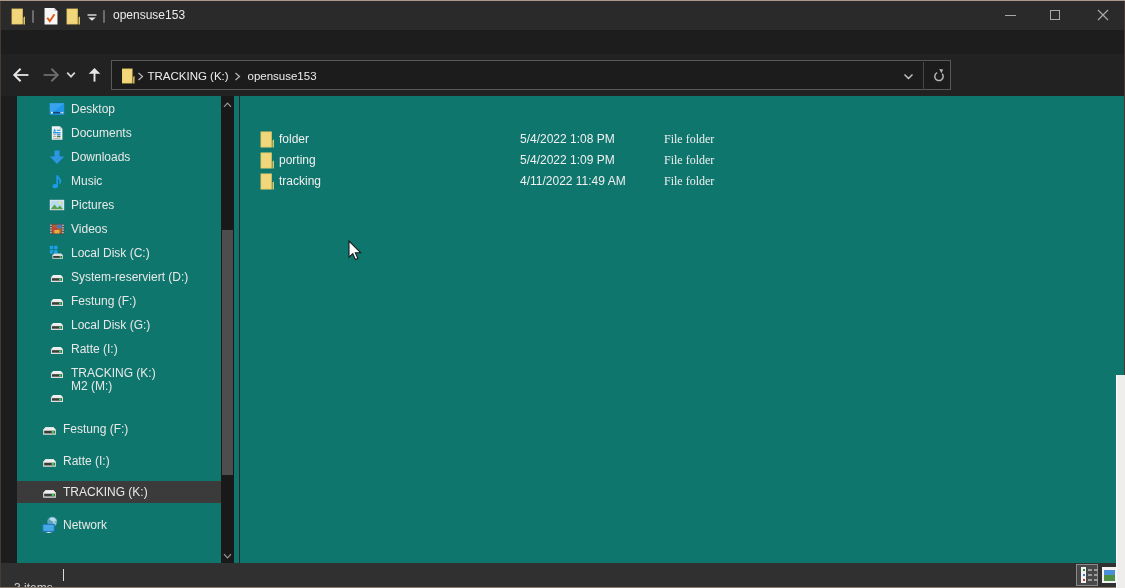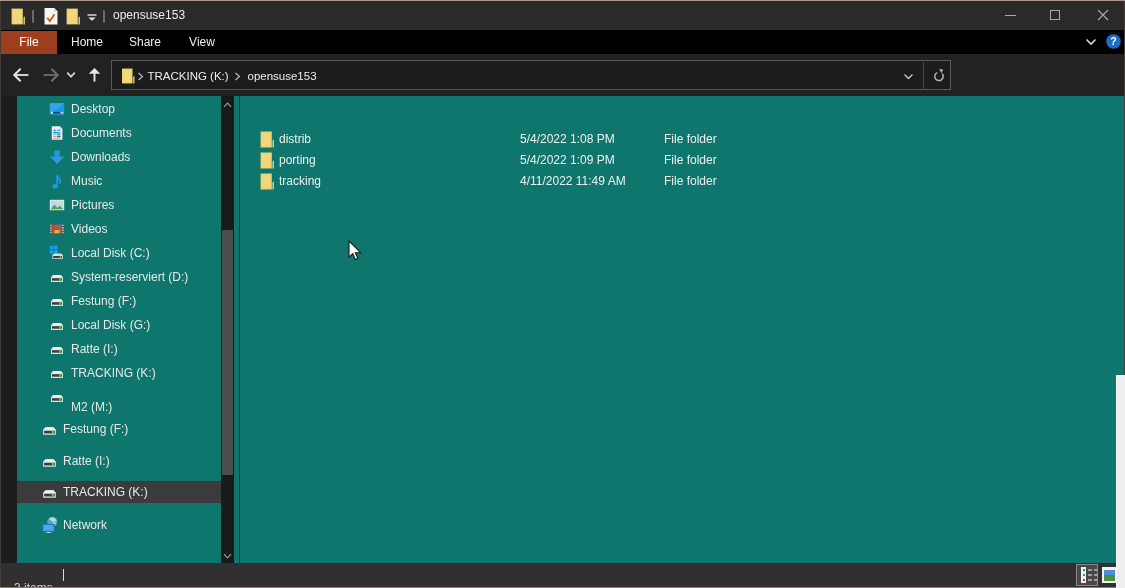--- a/index.html
+++ b/index.html
@@ -22,21 +22,21 @@
 #content { left:1px; top:96px; width:1123px; height:467px; background:#0f766e;margin-left:16px; }
 .sideitem { position:absolute; color:#e8e8e8; font-size:12px; white-space:nowrap; }
 #statusbar { left:1px; top:563px; width:1123px; height:24px; background:#313030; }
 #whitebar { left:1116px; top:375px; width:9px; height:213px; background:#f0eeec; border-left:1px solid #fcfcfc; }
 .crumb { position:absolute; color:#ededed; font-size:12px; line-height:30px; white-space:nowrap; }
 .hcol { position:absolute; color:#d6d6d6; font-size:12px; line-height:26px; white-space:nowrap; }
 .hsep { position:absolute; width:1px; height:23px; top:2px; background:#5e5e5e; }
 .row { position:absolute; left:0; width:880px; height:21px; }
 .rname { position:absolute; left:40px; top:0; color:#f0f0f0; font-size:12px; line-height:21px; }
 .rdate { position:absolute; left:281px; top:0; color:#f0f0f0; font-size:12px; line-height:21px; }
-.rtype { position:absolute; left:425px; top:0; color:#f0f0f0; font-size:12px; line-height:21px; }
+.rtype { position:absolute; left:425px; top:0; color:#f0f0f0; font-size:12px; line-height:21px;font-family:Liberation Serif, serif; }
 .icon { position:absolute; }
 </style>
 </head>
 <body>
 <svg width="0" height="0" style="position:absolute">
 <defs>
 <g id="folder16">
   <path d="M0.6 0.6 h11.2 v15.8 h-11.2 z" fill="#efd26c"></path>
   <path d="M1.7 1.9 h9 v13.2 h-9 z" fill="#f2d67c"></path>
   <path d="M12.5 9.6 l1.4 -1.4 v8.2 h-1.4 z" fill="#efd26c"></path>
@@ -140,33 +140,20 @@
     </svg>
     <div class="abs" style="left:102px;top:9px;width:2px;height:13px;background:#6b6b6b;border-radius:1px"></div>
     <div class="abs" style="left:112px;top:0;height:29px;line-height:29px;color:#ebebeb;font-size:12px">opensuse153</div>
     <div class="abs" style="left:1004px;top:14px;width:11px;height:1px;background:#a8a8a8"></div>
     <div class="abs" style="left:1049px;top:9px;width:10px;height:10px;border:1px solid #a8a8a8"></div>
     <svg class="icon" style="left:1096px;top:8px" width="12" height="12" viewBox="0 0 12 12">
       <path d="M1 1 L11 11 M11 1 L1 11" stroke="#a8a8a8" stroke-width="1.2"></path>
     </svg>
   </div>
 
-  <div class="abs" id="ribbonrow">
-    <div id="filetab">File</div>
-    <div class="rtab" style="left:64px;width:44px">Home</div>
-    <div class="rtab" style="left:122px;width:44px">Share</div>
-    <div class="rtab" style="left:180px;width:42px">View</div>
-    <svg class="icon" style="left:1084px;top:8px" width="12" height="8" viewBox="0 0 12 8">
-      <path d="M1.5 1.5 L6 6 L10.5 1.5" stroke="#d8d8d8" stroke-width="1.6" fill="none"></path>
-    </svg>
-    <svg class="icon" style="left:1105px;top:4px" width="15" height="15" viewBox="0 0 15 15">
-      <circle cx="7.5" cy="7.5" r="7.3" fill="#1b6ec2"></circle>
-      <text x="7.5" y="11.3" font-size="10.5" font-weight="bold" fill="#fff" text-anchor="middle" font-family="Liberation Sans">?</text>
-    </svg>
-  </div>
 
   <div class="abs" id="addrrow">
     <svg class="icon" style="left:10px;top:13px" width="19" height="16" viewBox="0 0 19 16">
       <path d="M17.4 8 H3.6" stroke="#e6e6e6" stroke-width="1.8"></path>
       <path d="M9.6 1.7 L3.3 8 l6.3 6.3" stroke="#e6e6e6" stroke-width="2" fill="none"></path>
     </svg>
     <svg class="icon" style="left:41px;top:13px" width="19" height="16" viewBox="0 0 19 16">
       <path d="M1.6 8 H15.4" stroke="#6e6e6e" stroke-width="1.8"></path>
       <path d="M9.4 1.7 L15.7 8 l-6.3 6.3" stroke="#6e6e6e" stroke-width="2" fill="none"></path>
     </svg>
@@ -248,21 +235,21 @@
           <use href="#drive16"></use>
         </svg>
       <div class="sideitem" style="left:54px;top:246px">Ratte (I:)</div>
       <svg class="icon" style="left:32px;top:269px" width="16" height="16" viewBox="0 0 16 16">
           <use href="#drive16"></use>
         </svg>
       <div class="sideitem" style="left:54px;top:270px">TRACKING (K:)</div>
       <svg class="icon" style="left:32px;top:293px" width="16" height="16" viewBox="0 0 16 16">
           <use href="#drive16"></use>
         </svg>
-      <div class="sideitem" style="left:54px;top:304px">M2 (M:)</div>
+      <div class="sideitem" style="left:54px;top:283px">M2 (M:)</div>
       <svg class="icon" style="left:24px;top:325px" width="17" height="17" viewBox="0 0 16 16">
           <use href="#drive16"></use>
         </svg>
       <div class="sideitem" style="left:46px;top:326px">Festung (F:)</div>
       <svg class="icon" style="left:24px;top:357px" width="17" height="17" viewBox="0 0 16 16">
           <use href="#drive16"></use>
         </svg>
       <div class="sideitem" style="left:46px;top:358px">Ratte (I:)</div>
       <svg class="icon" style="left:24px;top:388px" width="17" height="17" viewBox="0 0 16 16">
           <use href="#drive16"></use>
@@ -282,21 +269,21 @@
         <path d="M1 1.2 L4.5 4.8 L8 1.2" stroke="#9a9a9a" stroke-width="1.2" fill="none"></path>
       </svg>
     </div>
     <div class="abs" style="left:222px;top:0;width:1px;height:467px;background:#272727"></div>
 
     <div class="abs" id="mainpane" style="left:222px;top:0;width:901px;height:467px">
       <div class="row" style="top:33px">
         <svg class="icon" style="left:21px;top:2px" width="14" height="17" viewBox="0 0 14 17">
             <use href="#folder16"></use>
           </svg>
-        <div class="rname">distrib</div>
+        <div class="rname">folder</div>
         <div class="rdate">5/4/2022 1:08 PM</div>
         <div class="rtype">File folder</div>
       </div>
       <div class="row" style="top:54px">
         <svg class="icon" style="left:21px;top:2px" width="14" height="17" viewBox="0 0 14 17">
             <use href="#folder16"></use>
           </svg>
         <div class="rname">porting</div>
         <div class="rdate">5/4/2022 1:09 PM</div>
         <div class="rtype">File folder</div>

